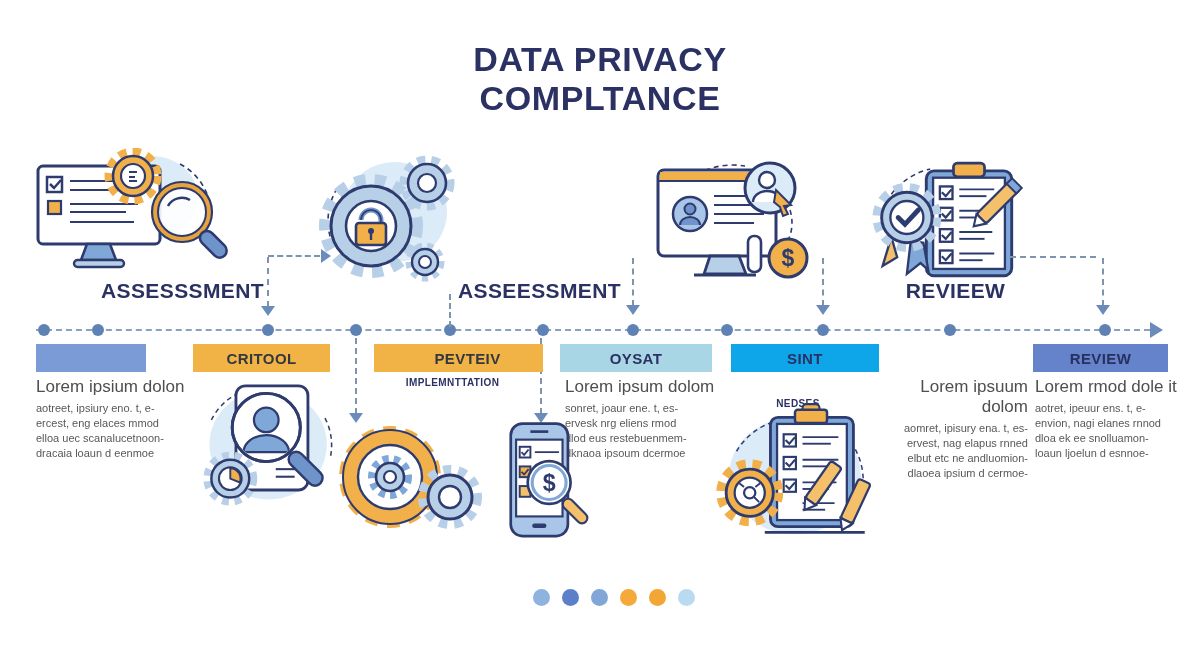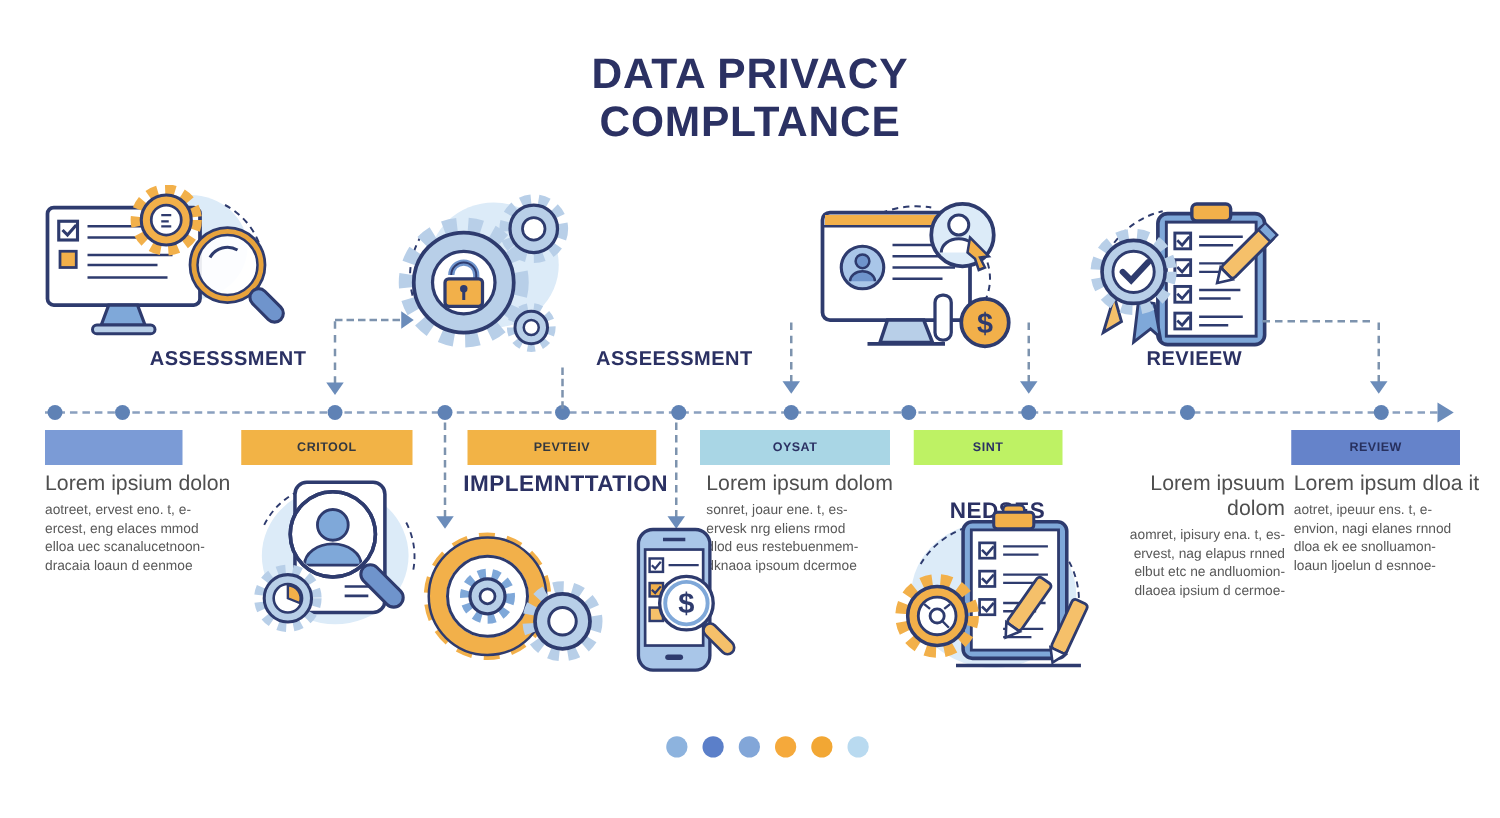--- a/index.html
+++ b/index.html
@@ -1,41 +1,41 @@
 <!DOCTYPE html>
 <html><head>
 <meta charset="utf-8">
 <style>
   html,body{margin:0;padding:0;background:#ffffff;}
   .canvas{position:relative;width:1200px;height:654px;background:#ffffff;overflow:hidden;
           font-family:"Liberation Sans",sans-serif;border-radius:24px;}
   .title{position:absolute;top:40px;left:0;right:0;text-align:center;
          font-size:34px;font-weight:800;color:#2b3163;line-height:1.15;letter-spacing:.6px;}
-  .step-lbl{position:absolute;text-align:center;font-weight:800;font-size:16px;
+  .step-lbl{position:absolute;text-align:center;font-weight:800;font-size:21px;
             color:#2b3163;letter-spacing:.4px;}
-  .sub-lbl{position:absolute;text-align:center;font-weight:800;font-size:18px;
+  .sub-lbl{position:absolute;text-align:center;font-weight:800;font-size:10px;
            color:#2b3163;letter-spacing:.4px;}
   .icon{position:absolute;}
   .icon svg{width:100%;height:100%;display:block;}
   
   .tl-line{position:absolute;top:329px;left:36px;width:1114px;border-top:2.5px dashed #8aa0bf;}
   .tl-arrow{position:absolute;top:322px;left:1150px;width:0;height:0;
             border-top:8px solid transparent;border-bottom:8px solid transparent;
             border-left:13px solid #6b8cba;}
   .tl-dot{position:absolute;top:324px;width:12px;height:12px;border-radius:50%;background:#5f82b5;}
   
   .dash-v{position:absolute;border-left:2px dashed #7d93ae;width:0;}
   .dash-h{position:absolute;border-top:2px dashed #7d93ae;height:0;}
   .arr-down{position:absolute;width:0;height:0;border-left:7px solid transparent;
             border-right:7px solid transparent;border-top:10px solid #6b8cba;}
   .arr-right{position:absolute;width:0;height:0;border-top:7px solid transparent;
              border-bottom:7px solid transparent;border-left:10px solid #6b8cba;}
   
   .bar{position:absolute;top:344px;height:28px;display:flex;align-items:center;
-       justify-content:center;font-weight:800;font-size:10px;letter-spacing:.4px;}
+       justify-content:center;font-weight:800;font-size:15px;letter-spacing:.4px;}
   
   .lorem{position:absolute;color:#585858;}
   .lorem .h{font-size:17px;margin-bottom:4px;color:#4f4f4f;}
   .lorem .l{font-size:11px;line-height:1.35;}
   
   .pager{position:absolute;top:589px;left:533px;display:flex;gap:12px;}
   .pager span{width:17px;height:17px;border-radius:50%;display:block;}
 </style>
 </head>
 <body>
@@ -211,51 +211,51 @@
 
   <div class="dash-v" style="left:822px;top:258px;height:48px;"></div>
   <div class="arr-down" style="left:816px;top:305px;"></div>
 
   <div class="dash-h" style="top:256px;left:1010px;width:86px;"></div>
   <div class="dash-v" style="left:1102px;top:258px;height:48px;"></div>
   <div class="arr-down" style="left:1096px;top:305px;"></div>
 
   <div class="bar" style="left: 36px; width: 110px; background: rgb(123, 155, 214); color: rgb(43, 49, 99);"></div>
   <div class="bar" style="left: 193px; width: 137px; background: rgb(242, 179, 70); color: rgb(51, 56, 63);">CRITOOL</div>
-  <div class="bar" style="left: 374px; width: 151px; background: rgb(242, 179, 70); color: rgb(51, 56, 63);">PEVTEIV</div>
+  <div class="bar" style="left: 374px; width: 151px; background: rgb(242, 179, 70); color: rgb(51, 56, 63); padding-left: 18px;">PEVTEIV</div>
   <div class="bar" style="left: 560px; width: 152px; background: rgb(169, 214, 229); color: rgb(43, 49, 99);">OYSAT</div>
-  <div class="bar" style="left: 731px; width: 119px; background: #bef264; color: rgb(43, 49, 99);">SINT</div>
+  <div class="bar" style="left: 731px; width: 148px; background: #0ea5e9; color: rgb(43, 49, 99);">SINT</div>
   <div class="bar" style="left: 1033px; width: 135px; background: rgb(101, 131, 202); color: rgb(39, 48, 94);">REVIEW</div>
 
   <div class="sub-lbl" style="left:365px;top:377px;width:175px;">IMPLEMNTTATION</div>
   <div class="sub-lbl" style="left:728px;top:398px;width:140px;">NEDSES</div>
 
   <div class="lorem" style="left:36px;top:377px;width:150px;">
     <div class="h">Lorem ipsium dolon</div>
-    <div class="l">aotreet, ervest eno. t, e-</div>
+    <div class="l">aotreet, ipsiury eno. t, e-</div>
     <div class="l">ercest, eng elaces mmod</div>
     <div class="l">elloa uec scanalucetnoon-</div>
     <div class="l">dracaia loaun d eenmoe</div>
   </div>
   <div class="lorem" style="left:565px;top:377px;width:152px;">
     <div class="h">Lorem ipsum dolom</div>
     <div class="l">sonret, joaur ene. t, es-</div>
     <div class="l">ervesk nrg eliens rmod</div>
     <div class="l">dlod eus restebuenmem-</div>
     <div class="l">dknaoa ipsoum dcermoe</div>
   </div>
   <div class="lorem" style="left:878px;top:377px;width:150px;text-align:right;">
     <div class="h">Lorem ipsuum dolom</div>
     <div class="l">aomret, ipisury ena. t, es-</div>
     <div class="l">ervest, nag elapus rnned</div>
     <div class="l">elbut etc ne andluomion-</div>
     <div class="l">dlaoea ipsium d cermoe-</div>
   </div>
   <div class="lorem" style="left:1035px;top:377px;width:152px;">
-    <div class="h">Lorem ipsum dloa it</div>
+    <div class="h">Lorem rmod dole it</div>
     <div class="l">aotret, ipeuur ens. t, e-</div>
     <div class="l">envion, nagi elanes rnnod</div>
     <div class="l">dloa ek ee snolluamon-</div>
     <div class="l">loaun ljoelun d esnnoe-</div>
   </div>
 
   <div class="icon" style="left:200px;top:378px;width:142px;height:152px;">
     <svg viewBox="0 0 150 160">
       <defs>
           <clipPath id="g5">

